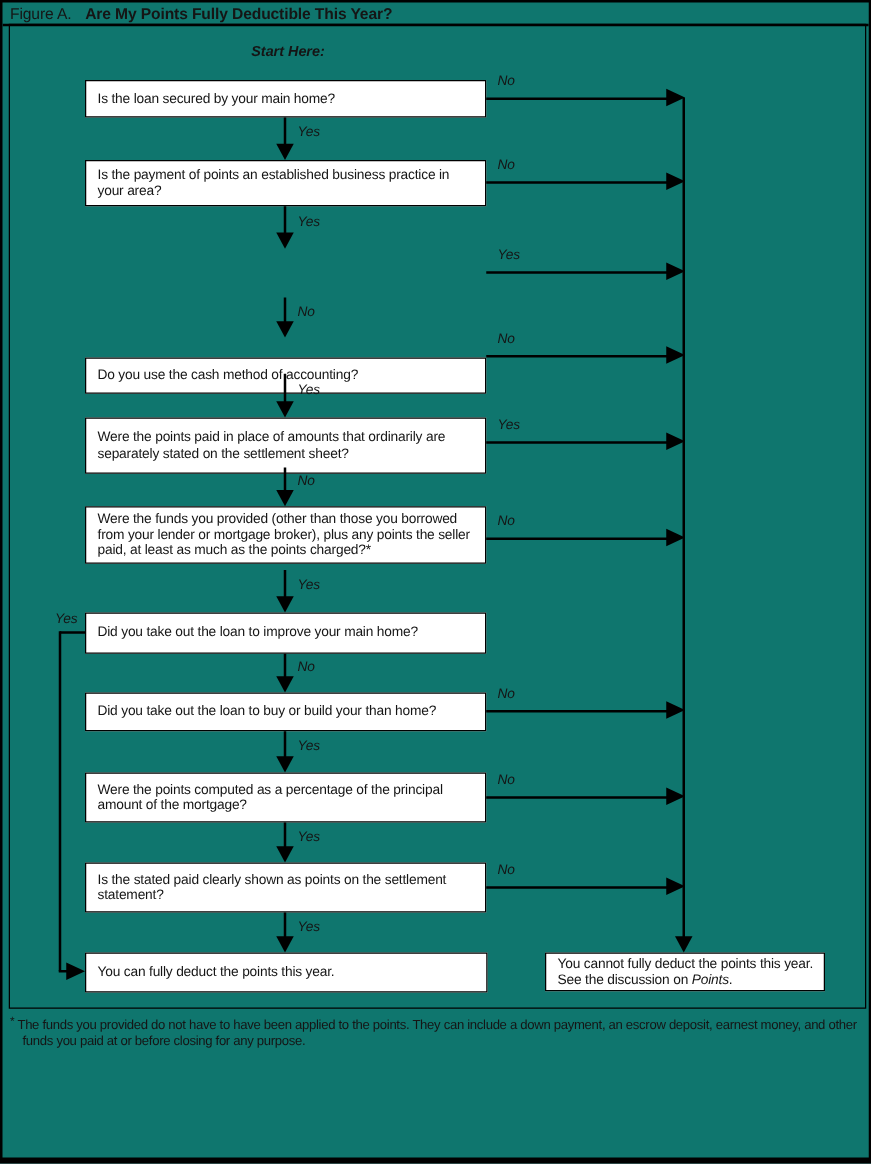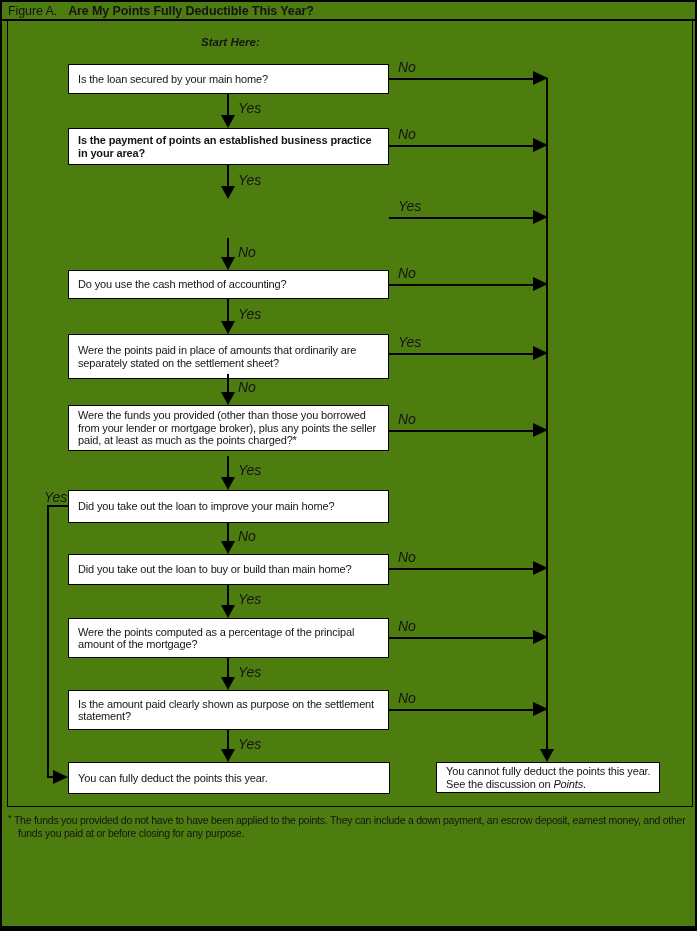--- a/index.html
+++ b/index.html
@@ -1,19 +1,19 @@
 <!DOCTYPE html>
 <html><head>
 <meta charset="utf-8">
 <style>
   html,body{margin:0;padding:0;background:#e8e8e8;}
   #page{
     position:relative;
     width:697px;height:931px;
-    background:#4d7c0f;
+    background:#0f766e;
     border:2px solid #000;
     border-bottom:5px solid #000;
     box-sizing:border-box;
     font-family:"Liberation Sans", sans-serif;
     color:#151515;
     overflow:hidden;
   }
   .titlebar{
     position:absolute;left:6px;top:2px;
     font-size:12.5px;white-space:nowrap;letter-spacing:-0.1px;
@@ -37,21 +37,21 @@
     font-size:11px;line-height:12.5px;letter-spacing:-0.15px;
   }
   .rbox{
     position:absolute;
     border:1.5px solid #000;box-sizing:border-box;background:#fff;
     display:flex;align-items:center;
     padding:2px 6px 2px 9px;
     font-size:11px;line-height:12.5px;letter-spacing:-0.15px;
   }
   .lab{
-    position:absolute;font-style:italic;font-size:14px;letter-spacing:-0.1px;
+    position:absolute;font-style:italic;font-size:11px;letter-spacing:-0.1px;
     white-space:nowrap;
   }
   .hl{position:absolute;height:2px;background:#000;}
   .vl{position:absolute;width:2px;background:#000;}
   .ar{ 
     position:absolute;width:0;height:0;
     border-left:15px solid #000;
     border-top:7px solid transparent;
     border-bottom:7px solid transparent;
   }
@@ -77,28 +77,28 @@
   <div class="titlebar">
     <span class="prefix">Figure A.</span><span class="main">Are My Points Fully Deductible This Year?</span>
   </div>
   <div class="title-rule"></div>
 
   <div class="frame"></div>
 
   <div class="start-label">Start Here:</div>
 
   <div class="qbox" style="top:62px;height:30px;">Is the loan secured by your main home?</div>
-  <div class="qbox" style="top:126px;height:37px;font-weight:bold;">Is the payment of points an established business practice in your area?</div>
-  <div class="qbox" style="top:268px;height:29px;">Do you use the cash method of accounting?</div>
+  <div class="qbox" style="top:126px;height:37px;">Is the payment of points an established business practice in your area?</div>
+  <div class="qbox" style="top:284px;height:29px;">Do you use the cash method of accounting?</div>
   <div class="qbox" style="top:332px;height:45px;">Were the points paid in place of amounts that ordinarily are separately stated on the settlement sheet?</div>
   <div class="qbox" style="top:403px;height:46px;">Were the funds you provided (other than those you borrowed from your lender or mortgage broker), plus any points the seller paid, at least as much as the points charged?*</div>
   <div class="qbox" style="top:488px;height:33px;">Did you take out the loan to improve your main home?</div>
-  <div class="qbox" style="top:552px;height:31px;">Did you take out the loan to buy or build than main home?</div>
+  <div class="qbox" style="top:552px;height:31px;">Did you take out the loan to buy or build your than home?</div>
   <div class="qbox" style="top:616px;height:40px;">Were the points computed as a percentage of the principal amount of the mortgage?</div>
-  <div class="qbox" style="top:688px;height:40px;">Is the amount paid clearly shown as purpose on the settlement statement?</div>
+  <div class="qbox" style="top:688px;height:40px;">Is the stated paid clearly shown as points on the settlement statement?</div>
 
   <div class="rbox" style="left:66px;top:760px;width:322px;height:32px;">You can fully deduct the points this year.</div>
   <div class="rbox" style="left:434px;top:760px;width:224px;height:31px;">
     <span><span>You cannot fully deduct the points this year. See the discussion on </span><span class="it">Points</span><span>.</span></span>
   </div>
 
   <div class="vl" style="left:544px;top:76px;height:672px;"></div>
   <div class="ad" style="left:538px;top:747px;"></div>
 
   <div class="hl" style="left:387px;top:76px;width:145px;"></div>

